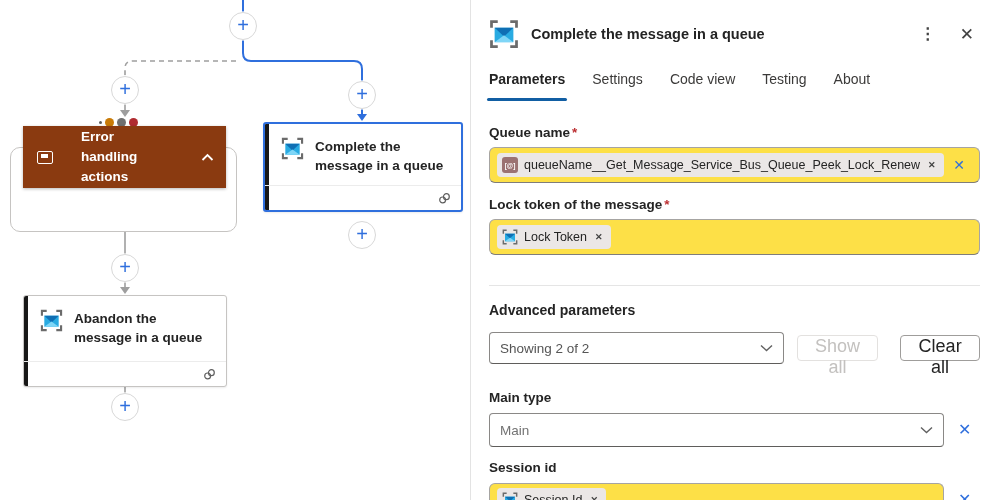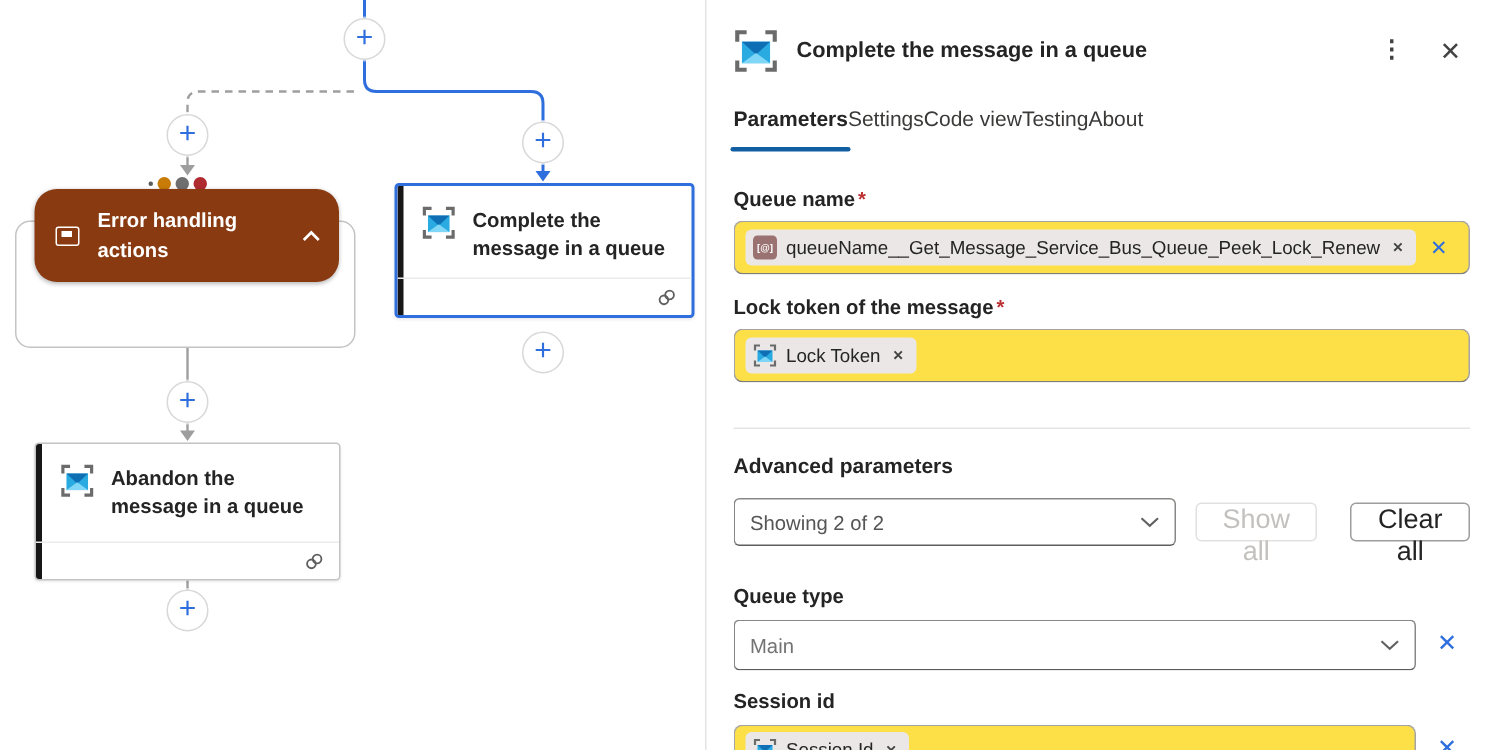--- a/index.html
+++ b/index.html
@@ -19,22 +19,22 @@
   .status-dots { position:absolute; left:99px; top:118px; display:flex; align-items:center; gap:3px; }
   .dot  { width:9px; height:9px; border-radius:50%; }
   .dot-tiny   { width:3px; height:3px; background:#5a5a5a; }
   .dot-orange { background:#c97b08; }
   .dot-gray   { background:#6f6f6f; }
   .dot-red    { background:#b02b30; }
 
   .scope-box { position:absolute; left:10px; top:147px; width:227px; height:85px;
                border:1px solid #c6c4c2; border-radius:10px; background:#fff; }
   .scope-header { position:absolute; left:23px; top:126px; width:203px; height:62px;
-                  background:#8a3a10; border-radius:15px; display:flex; align-items:center;
-                  padding:0 12px 0 14px; gap:12px; cursor:pointer;
+                  background:#8a3a10; border-radius:0; display:flex; align-items:center;
+                  padding:0 12px 0 14px; gap:28px; cursor:pointer;
                   box-shadow:0 1px 3px rgba(0,0,0,.28); }
   .scope-header .txt { flex:1; color:#fff; font-weight:700; font-size:13.5px; line-height:20px; }
   .scope-glyph { width:16px; height:13px; border:1.6px solid #fff; border-radius:2px;
                  position:relative; flex:none; }
   .scope-glyph::after { content:""; position:absolute; left:3px; top:2.5px; width:7px; height:4px;
                         background:#fff; }
 
   .card { position:absolute; background:#fff; border:1px solid #c6c4c2; border-radius:3px;
           overflow:hidden; cursor:pointer; box-shadow:0 1px 2px rgba(0,0,0,.08); }
   .card::before { content:""; position:absolute; left:0; top:0; bottom:0; width:4px; background:#171717; }
@@ -52,21 +52,21 @@
   
   .panel { position:absolute; left:470px; top:0; width:530px; height:500px;
            background:#fff; border-left:1px solid #e3e3e3; padding:0 20px 0 18px; }
 
   .phead { margin-top:17px; display:flex; align-items:center; gap:12px; height:34px; }
   .phead .ptitle { flex:1; font-weight:700; font-size:14.5px; }
   .icon-btn { border:none; background:none; color:#424242; cursor:pointer;
               font-size:17px; line-height:1; padding:4px 6px; }
   .icon-btn.kebab { font-size:16px; letter-spacing:0; font-weight:700; }
 
-  .tabs { margin-top:20px; display:flex; font-size:14px; height:30px; }
+  .tabs { margin-top:20px; display:flex; gap:27px; font-size:14px; height:30px; }
   .tab { position:relative; color:#3b3a39; cursor:pointer; padding-bottom:9px; }
   .tab--active { font-weight:700; color:#242424; }
   .tab--active::after { content:""; position:absolute; left:-2px; right:-2px; bottom:0;
                         height:3px; background:#115ea3; border-radius:2px; }
 
   .flabel { margin:24px 0 7px; font-weight:700; font-size:13.5px; }
   .flabel .req { color:#bc2f32; margin-left:2px; }
   .flabel.tight { margin-top:14px; }
 
   .inputbox { height:36px; border:1px solid #a6a4a2; border-bottom-color:#7f7d7b;
@@ -272,21 +272,21 @@
     <div class="dropdown">
       <span class="dval">Showing 2 of 2</span>
       <svg class="chev" width="13" height="8" viewBox="0 0 13 8">
         <path d="M1,1.5 L6.5,6.5 L12,1.5" stroke="#616161" stroke-width="1.4" fill="none"></path>
       </svg>
     </div>
     <button class="btn btn-showall">Show all</button>
     <button class="btn btn-clearall">Clear all</button>
   </div>
 
-  <div class="lbl2">Queue type</div>
+  <div class="lbl2">Main type</div>
   <div class="fieldrow">
     <div class="fwrap">
       <div class="dropdown dark" style="width:455px; height:34px;">
         <span class="dval">Main</span>
         <svg class="chev" width="13" height="8" viewBox="0 0 13 8">
           <path d="M1,1.5 L6.5,6.5 L12,1.5" stroke="#616161" stroke-width="1.4" fill="none"></path>
         </svg>
       </div>
     </div>
     <button class="clear-x">✕</button>

